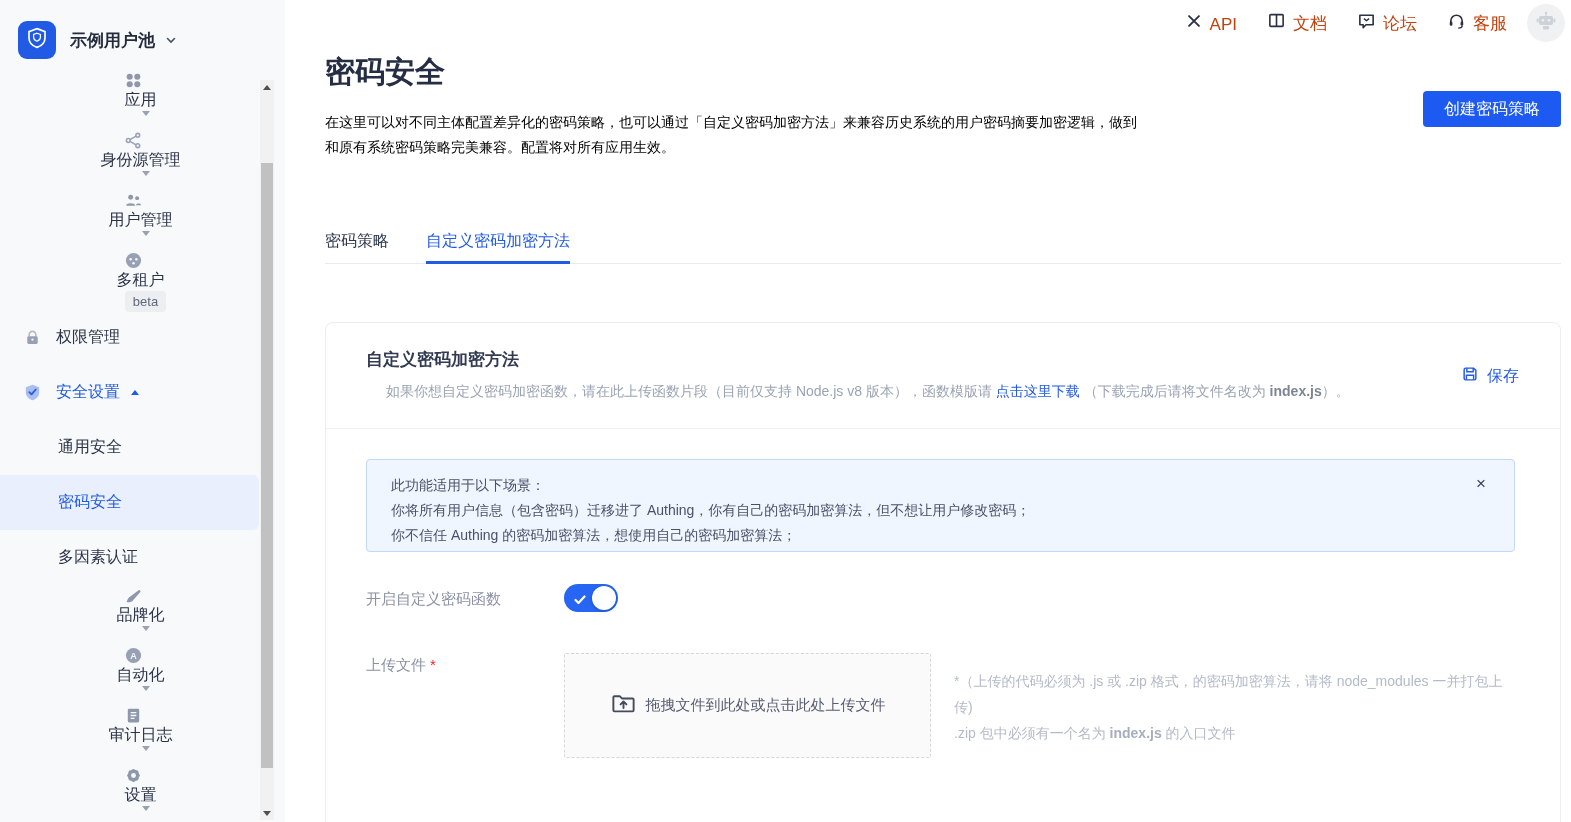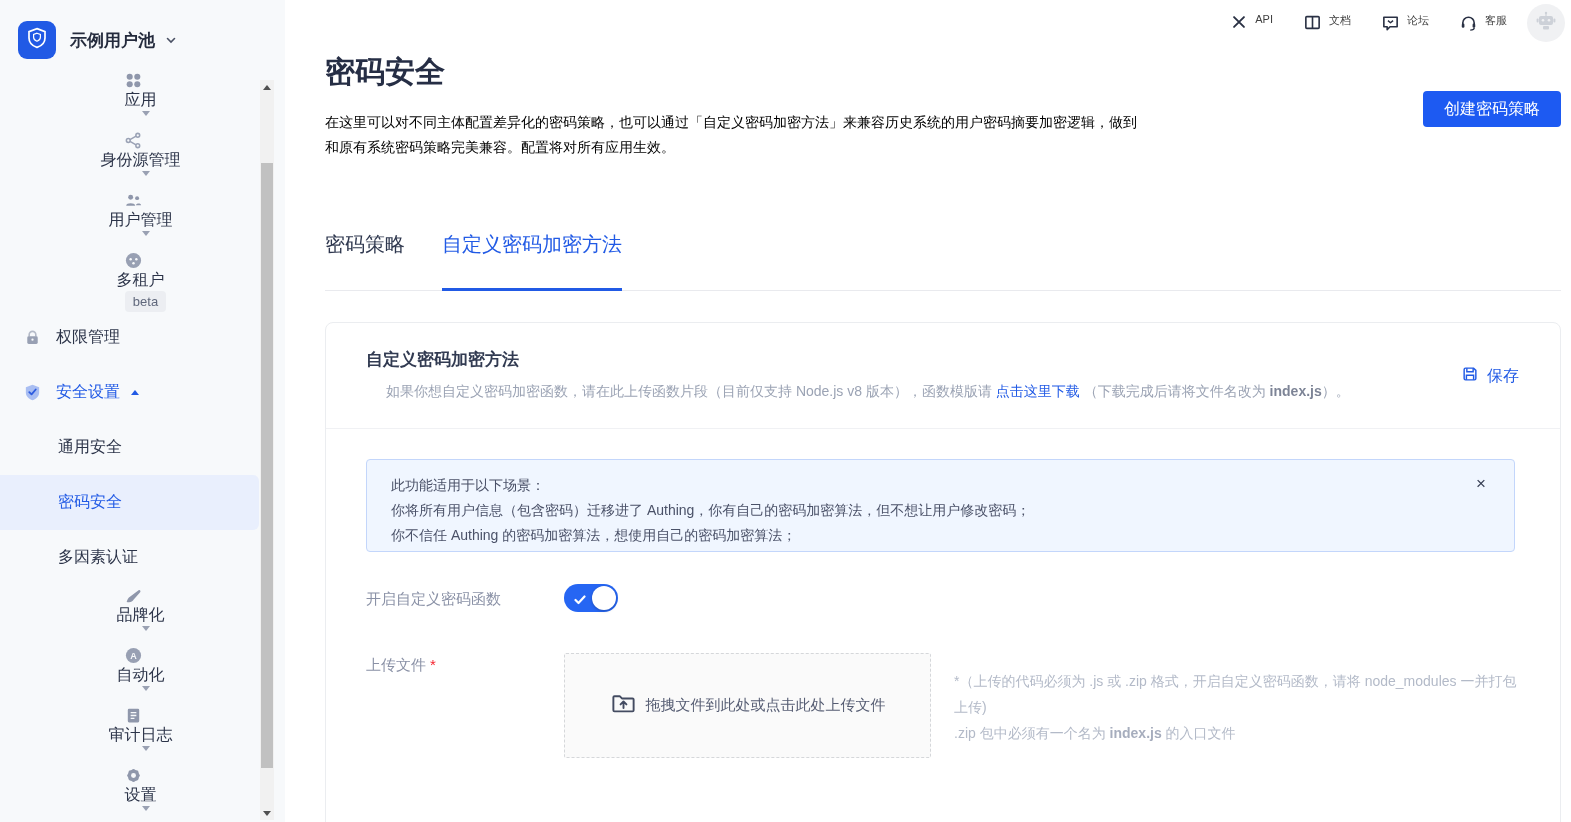--- a/index.html
+++ b/index.html
@@ -27,31 +27,31 @@
   .sb-track { position:absolute; left:260px; top:80px; width:14px; height:740px; background:#f1f1f1; }
   .sb-btn { position:absolute; left:0; width:14px; height:14px; display:flex; align-items:center; justify-content:center; cursor:pointer; }
   .sb-up { top:0; } .sb-down { bottom:0; }
   .tri-up { width:0; height:0; border-left:4px solid transparent; border-right:4px solid transparent; border-bottom:5px solid #4f4f4f; }
   .tri-down { width:0; height:0; border-left:4px solid transparent; border-right:4px solid transparent; border-top:5px solid #4f4f4f; }
   .sb-thumb { position:absolute; left:1px; top:83px; width:12px; height:605px; background:#c1c1c1; cursor:grab; }
 
   
   .main { position:absolute; left:285px; top:0; right:0; bottom:0; background:#fff; }
   .top-links { position:absolute; top:4px; right:6px; display:flex; align-items:center; }
-  .top-link { display:flex; align-items:flex-start; gap:7px; font-size:11px; color:#404040; margin-left:30px; cursor:pointer; }
+  .top-link { display:flex; align-items:flex-end; gap:7px; font-size:17px; color:#c2410c; margin-left:30px; cursor:pointer; }
   .avatar { width:38px; height:38px; border-radius:50%; background:#f0f1f3; margin-left:20px; display:flex; align-items:center; justify-content:center; cursor:pointer; }
 
   .content { position:absolute; left:40px; right:10px; top:0; bottom:0; }
   .page-title { position:absolute; top:52px; left:0; font-size:30px; font-weight:600; color:#262e45; }
   .page-desc { position:absolute; top:110px; left:0; width:1030px; font-size:14px; line-height:25px; color:#000000; }
   .page-desc span { display:block; }
   .create-btn { position:absolute; top:91px; right:0; height:36px; padding:0 21px; background:#1d5af2; color:#fff; font-size:16px; border:none; border-radius:4px; cursor:pointer; font-family:inherit; }
 
   .tabs { position:absolute; top:231px; left:0; right:0; display:flex; gap:37px; border-bottom:1px solid #e9eaee; }
-  .tab { font-size:20px; color:#2e374e; padding-bottom:30px; cursor:pointer; border-bottom:3px solid transparent; margin-bottom:-1px; }
+  .tab { font-size:16px; color:#2e374e; padding-bottom:9px; cursor:pointer; border-bottom:3px solid transparent; margin-bottom:-1px; }
   .tab.active { color:#215ae5; border-bottom-color:#215ae5; }
 
   .card { position:absolute; top:322px; left:0; right:0; height:520px; background:#fff; border:1px solid #ebedf0; border-radius:8px; }
   .card-title { position:absolute; top:25px; left:40px; font-size:17px; font-weight:600; color:#323b52; }
   .card-desc { position:absolute; top:60px; left:40px; font-size:14px; color:#9ba3b4;margin-left:20px; }
   .card-desc .dl-link { color:#215ae5; cursor:pointer; }
   .card-desc b { color:#7d8496; }
   .save-btn { position:absolute; top:42px; right:41px; display:flex; align-items:center; gap:8px; font-size:16px; color:#215ae5; cursor:pointer; }
   .divider { position:absolute; top:105px; left:0; right:0; height:1px; background:#f0f1f4; }
 
@@ -357,21 +357,21 @@
           <span>
             <svg width="27" height="27" viewBox="0 0 24 24" fill="none" stroke="#434b61" stroke-width="1.7" stroke-linecap="round" stroke-linejoin="round">
                 <path d="M3 6.5 a1 1 0 0 1 1-1 h4.6 l2 2 H20 a1 1 0 0 1 1 1 v9.5 a1 1 0 0 1 -1 1 H4 a1 1 0 0 1 -1-1 z"></path>
                 <path d="M12 16 v-5.4 M9.4 12.8 L12 10.2 L14.6 12.8"></path>
               </svg>
           </span>
           <span class="dz-text">拖拽文件到此处或点击此处上传文件</span>
         </div>
 
         <div class="upload-hints">
-          <div>*（上传的代码必须为 .js 或 .zip 格式，开启自定义密码函数，请将 node_modules 一并打包上传)</div>
+          <div>*（上传的代码必须为 .js 或 .zip 格式，的密码加密算法，请将 node_modules 一并打包上传)</div>
           <div>
             <span>.zip 包中必须有一个名为 </span><b>index.js</b><span> 的入口文件</span>
           </div>
         </div>
 
       </div>
     </div>
   </div>
 </div>
 

